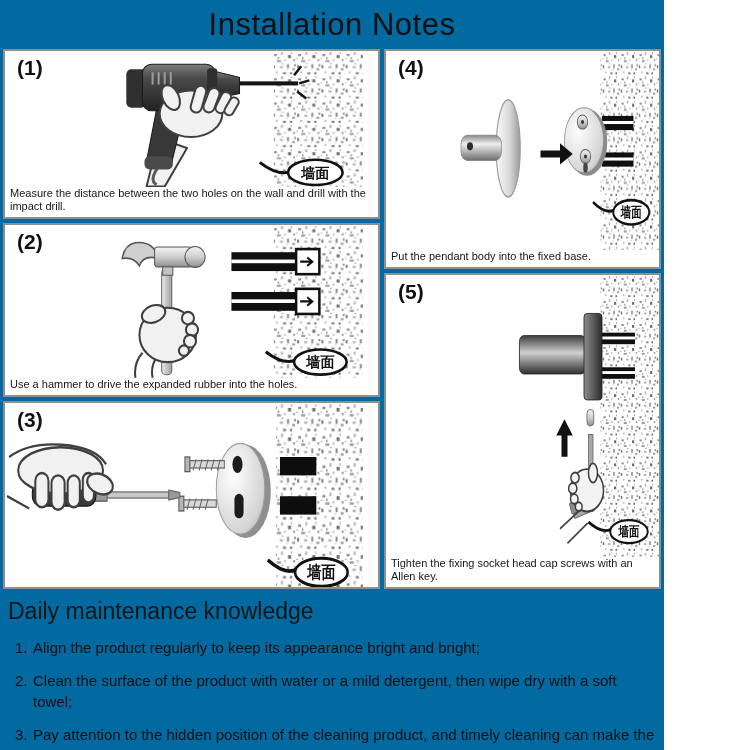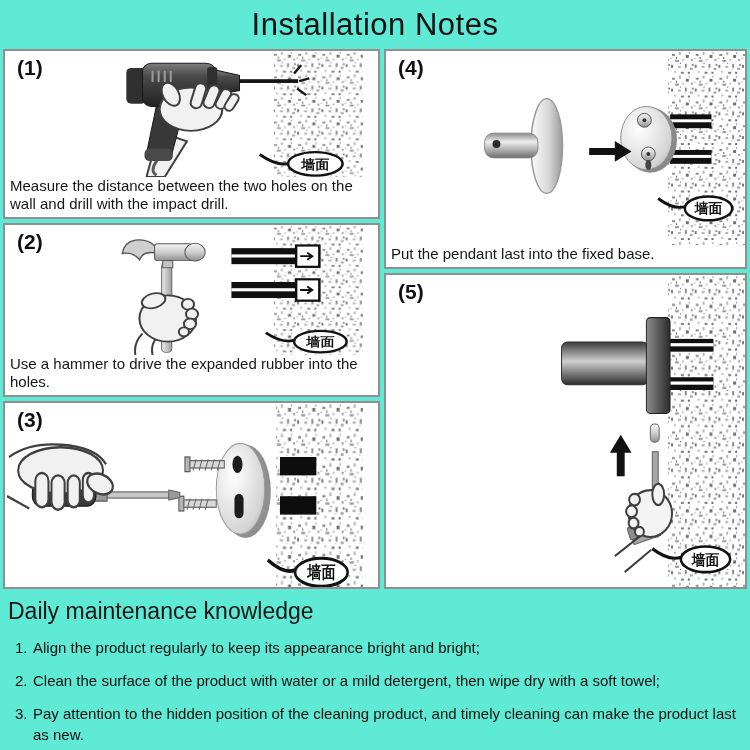--- a/index.html
+++ b/index.html
@@ -1,17 +1,17 @@
 <!DOCTYPE html>
 <html><head>
 <meta charset="utf-8">
 <style>
   html,body { margin:0; padding:0; background:#ffffff; }
   .page {
-    width:750px; height:750px; overflow:hidden; background:#5eead4;
+    width:664px; height:750px; overflow:hidden; background:#0369a1;
     font-family:"Liberation Sans", sans-serif; color:#161616; position:relative;
   }
   .title {
     margin:0; padding:7px 0 6px; text-align:center;
     font-size:31px; font-weight:normal; letter-spacing:0.5px; color:#111;
   }
   .panels { display:flex; gap:4px; padding:0 3px; height:540px; box-sizing:border-box; }
   .col { display:flex; flex-direction:column; gap:4px; box-sizing:border-box; }
   .col-left  { width:377px; }
   .col-right { flex:1; }
@@ -20,21 +20,21 @@
     display:flex; flex-direction:column; box-sizing:border-box;
   }
   .p1 { height:170px; } .p2 { height:174px; } .p3 { flex:1; }
   .p4 { height:220px; } .p5 { flex:1; }
   .step-num {
     position:absolute; top:5px; left:12px; z-index:2;
     font-size:21px; font-weight:bold; color:#111;
   }
   .illus { flex:1; width:100%; display:block; min-height:0; }
   .caption {
-    margin:0; padding:0 5px 4px; font-size:15px; line-height:1.2; color:#161616;
+    margin:0; padding:0 5px 4px; font-size:11px; line-height:1.2; color:#161616;
   }
   .maintenance { padding:9px 8px 0 8px; }
   .maintenance h2 {
     margin:0 0 12px 0; font-size:23px; font-weight:normal; color:#161616;
   }
   .maintenance ol { list-style:none; margin:0; padding:0; }
   .maintenance li {
     display:flex; font-size:15px; line-height:1.4; margin-bottom:12px; color:#111;
   }
   .maintenance .num { flex:none; width:25px; padding-left:7px; box-sizing:border-box; }
@@ -266,21 +266,21 @@
             <rect x="100" y="83" width="54" height="25" rx="9" fill="url(#gRod)" stroke="#8a8a8a"></rect>
             <circle cx="112" cy="94" r="4" fill="#2b2b2b"></circle>
           </g>
           <polygon points="206,98 232,98 232,91 249,101.5 232,112 232,105 206,105" fill="#111"></polygon>
           <g>
             <path d="M276 149 q16 12 28 8" fill="none" stroke="#111" stroke-width="3"></path>
             <ellipse cx="327" cy="159" rx="24" ry="12" fill="#fff" stroke="#111" stroke-width="2.5"></ellipse>
             <text class="bubble-t" x="327" y="164" text-anchor="middle" font-size="14" font-weight="bold" fill="#111">墙面</text>
           </g>
         </svg>
-        <p class="caption">Put the pendant last into the fixed base.</p>
+        <p class="caption">Put the pendant body into the fixed base.</p>
       </section>
 
       <section class="panel p5">
         <div class="step-num">(5)</div>
         <svg class="illus" viewBox="0 0 364 293" preserveAspectRatio="none">
           <rect x="286" y="0" width="78" height="293" fill="url(#speck)"></rect>
           <g>
             <rect x="286" y="60" width="46" height="12" fill="#101010"></rect>
             <rect x="286" y="64" width="46" height="3" fill="#fff"></rect>
             <rect x="286" y="96" width="46" height="12" fill="#101010"></rect>
@@ -305,20 +305,21 @@
               <circle cx="257" cy="241" r="4.5"></circle>
             <ellipse cx="276" cy="206" rx="6" ry="10"></ellipse>
             <path d="M232 264 l26 -19 M242 279 l27 -21" fill="none"></path>
           </g>
           <g>
             <path d="M270 257 q17 12 29 8" fill="none" stroke="#111" stroke-width="3"></path>
             <ellipse cx="324" cy="267" rx="25" ry="12" fill="#fff" stroke="#111" stroke-width="2.5"></ellipse>
             <text class="bubble-t" x="324" y="272" text-anchor="middle" font-size="14" font-weight="bold" fill="#111">墙面</text>
           </g>
         </svg>
+        <p class="caption">Tighten the fixing socket head cap screws with an Allen key.</p>
       </section>
     </div>
   </div>
 
   <div class="maintenance">
     <h2>Daily maintenance knowledge</h2>
     <ol>
       <li>
         <span class="num">1.</span>
         <span class="itext">Align the product regularly to keep its appearance bright and bright;</span>

